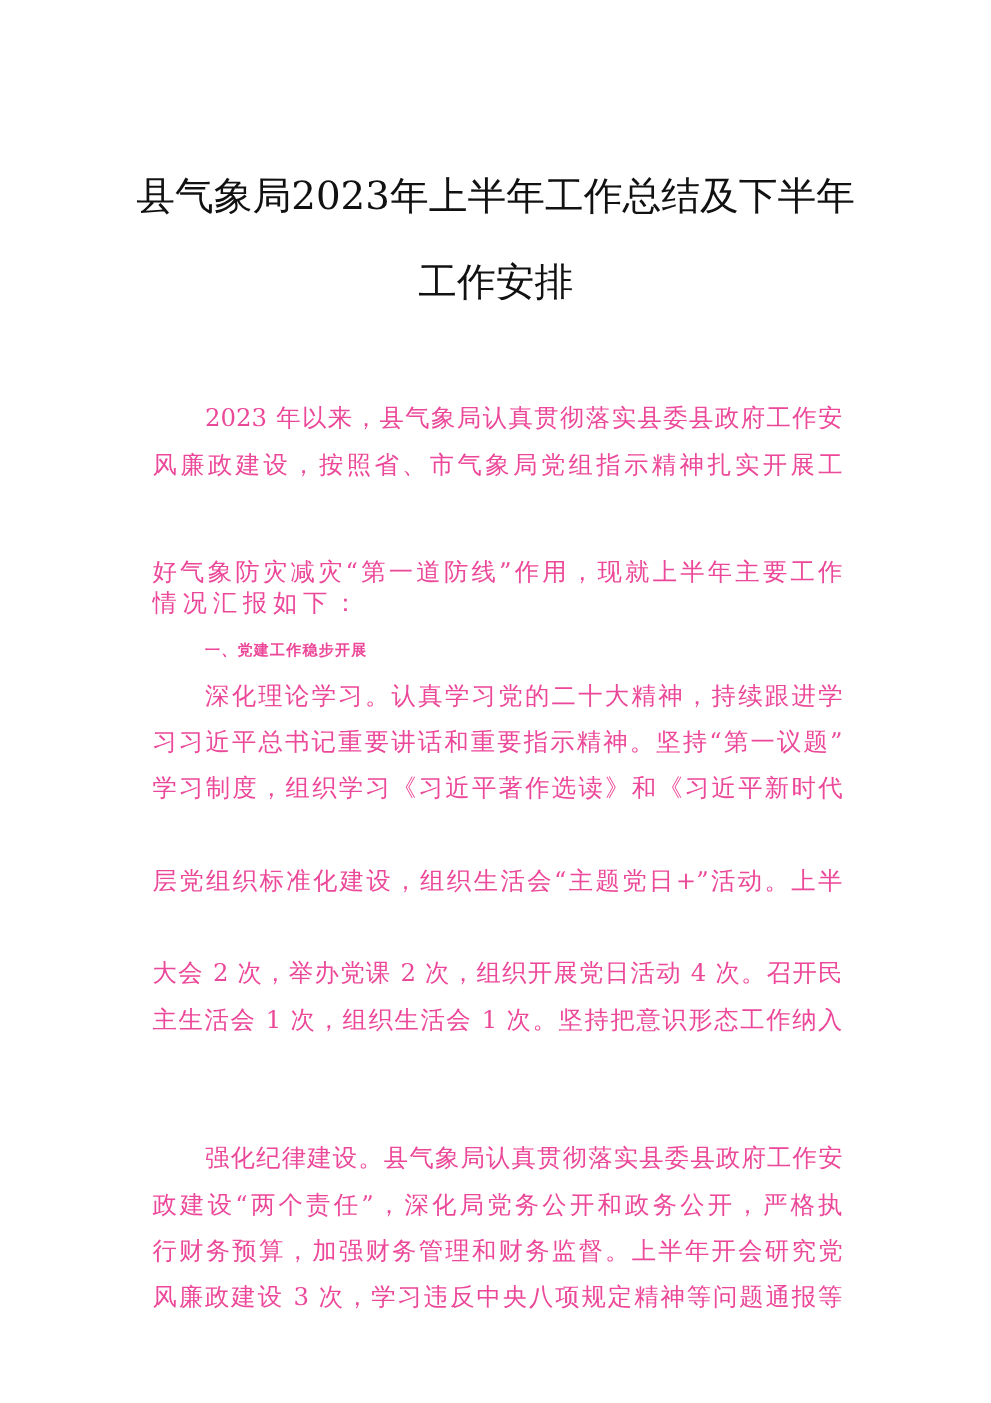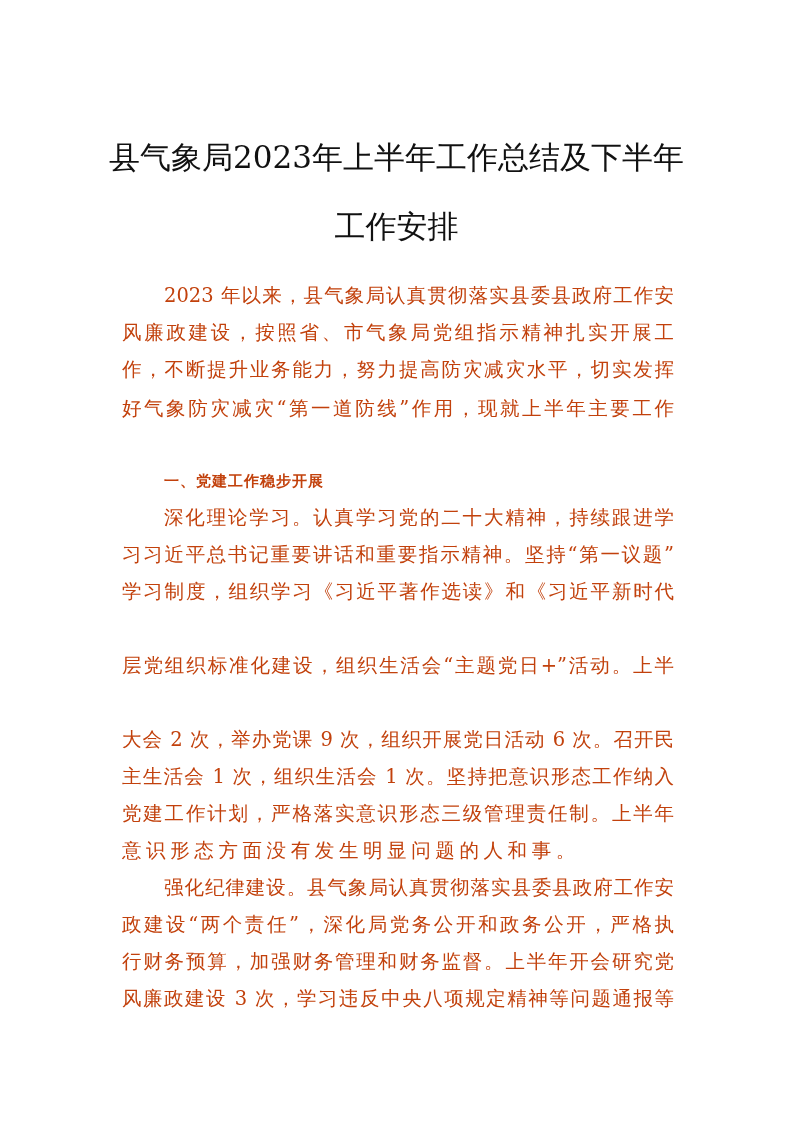--- a/index.html
+++ b/index.html
@@ -5,46 +5,44 @@
   html, body { margin: 0; padding: 0; background: #ffffff; }
   body { width: 793px; height: 1122px; position: relative; overflow: hidden;
          font-family: "DejaVu Serif", "Liberation Serif", serif; color: #1a1a1a; }
   .page { position: absolute; left: 0; top: 0; width: 793px; height: 1122px; }
   .title { position: absolute; left: 0; width: 793px; text-align: center;
            font-size: 31px; line-height: 40px; letter-spacing: 0px; color: #111; }
   .t1 { top: 137px; }
   .t2 { top: 206px; }
   .line { position: absolute; left: 122px; width: 552px; font-size: 19.5px;
           line-height: 30px; white-space: nowrap; text-align: justify;
-          text-align-last: justify; color: #c2410c; }
+          text-align-last: justify; color: #ec4899; margin-top: 39px; }
   .line.indent { left: 164px; width: 510px; }
   .line.last { text-align-last: left; letter-spacing: 4.6px; }
   .line.heading { font-family: "DejaVu Sans", "Liberation Sans", sans-serif;
-                  font-weight: bold; text-align-last: left; font-size: 15px; letter-spacing: 1px; }
+                  font-weight: bold; text-align-last: left; font-size: 12px; letter-spacing: 1px; }
 </style>
 </head>
 <body>
 
 <div class="page">
   <div class="title t1">县气象局2023年上半年工作总结及下半年</div>
   <div class="title t2">工作安排</div>
 
   <div class="line indent" style="top:281px">2023 年以来，县气象局认真贯彻落实县委县政府工作安</div>
   <div class="line" style="top:318px">风廉政建设，按照省、市气象局党组指示精神扎实开展工</div>
-  <div class="line" style="top:355px">作，不断提升业务能力，努力提高防灾减灾水平，切实发挥</div>
-  <div class="line" style="top:394px">好气象防灾减灾“第一道防线”作用，现就上半年主要工作</div>
+  <div class="line" style="top:404px">好气象防灾减灾“第一道防线”作用，现就上半年主要工作</div>
+  <div class="line last" style="top:429px">情况汇报如下：</div>
 
   <div class="line indent heading" style="top:466px">一、党建工作稳步开展</div>
 
   <div class="line indent" style="top:503px">深化理论学习。认真学习党的二十大精神，持续跟进学</div>
   <div class="line" style="top:540px">习习近平总书记重要讲话和重要指示精神。坚持“第一议题”</div>
   <div class="line" style="top:577px">学习制度，组织学习《习近平著作选读》和《习近平新时代</div>
   <div class="line" style="top:651px">层党组织标准化建设，组织生活会“主题党日+”活动。上半</div>
-  <div class="line" style="top:725px">大会 2 次，举办党课 9 次，组织开展党日活动 6 次。召开民</div>
+  <div class="line" style="top:725px">大会 2 次，举办党课 2 次，组织开展党日活动 4 次。召开民</div>
   <div class="line" style="top:762px">主生活会 1 次，组织生活会 1 次。坚持把意识形态工作纳入</div>
-  <div class="line" style="top:799px">党建工作计划，严格落实意识形态三级管理责任制。上半年</div>
-  <div class="line last" style="top:836px">意识形态方面没有发生明显问题的人和事。</div>
 
   <div class="line indent" style="top:873px">强化纪律建设。县气象局认真贯彻落实县委县政府工作安</div>
   <div class="line" style="top:910px">政建设“两个责任”，深化局党务公开和政务公开，严格执</div>
   <div class="line" style="top:947px">行财务预算，加强财务管理和财务监督。上半年开会研究党</div>
   <div class="line" style="top:984px">风廉政建设 3 次，学习违反中央八项规定精神等问题通报等</div>
 </div>
 
 </body></html>

